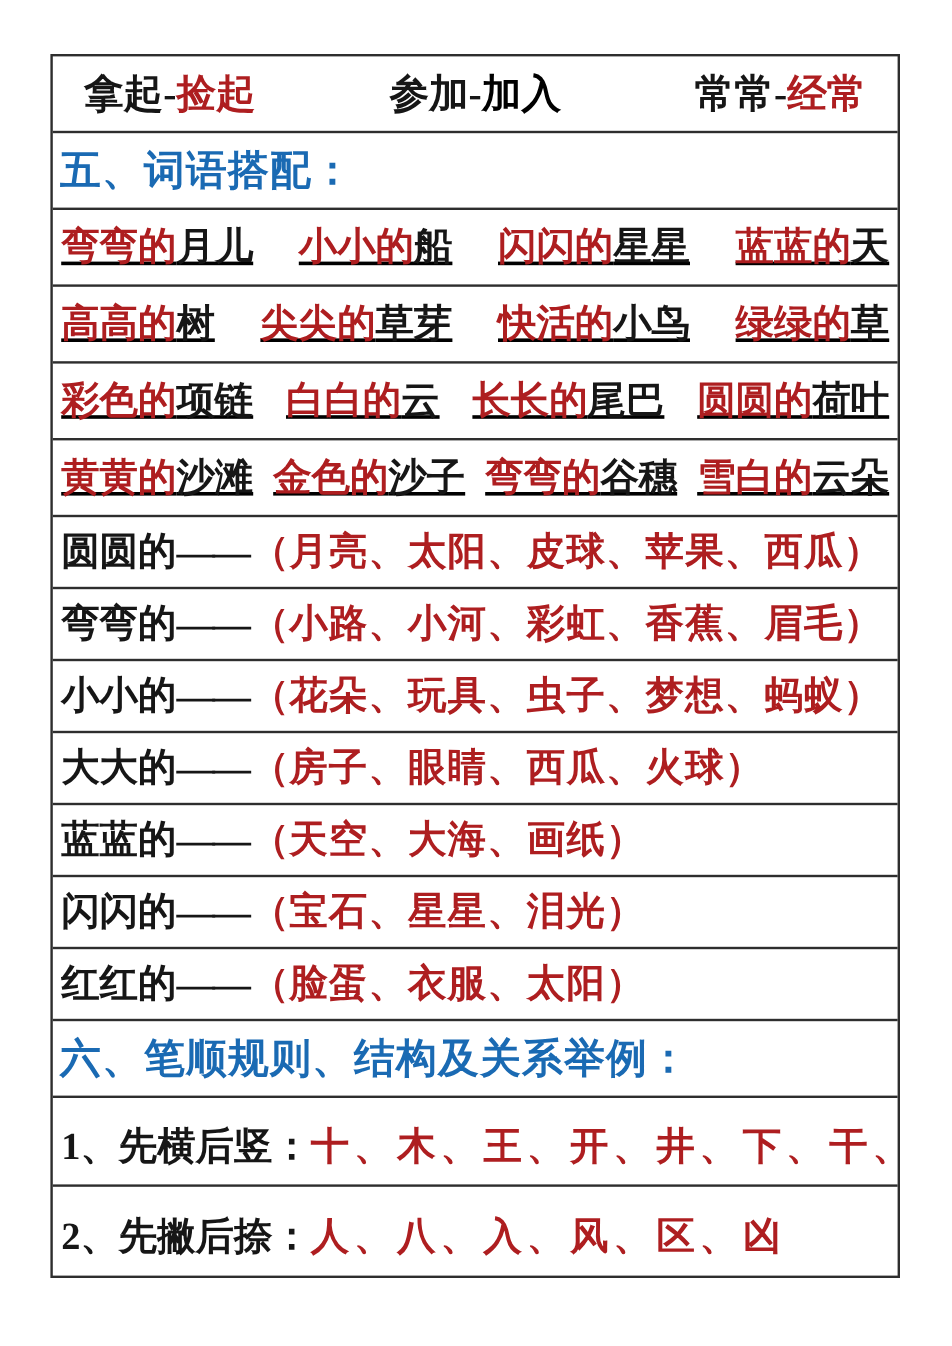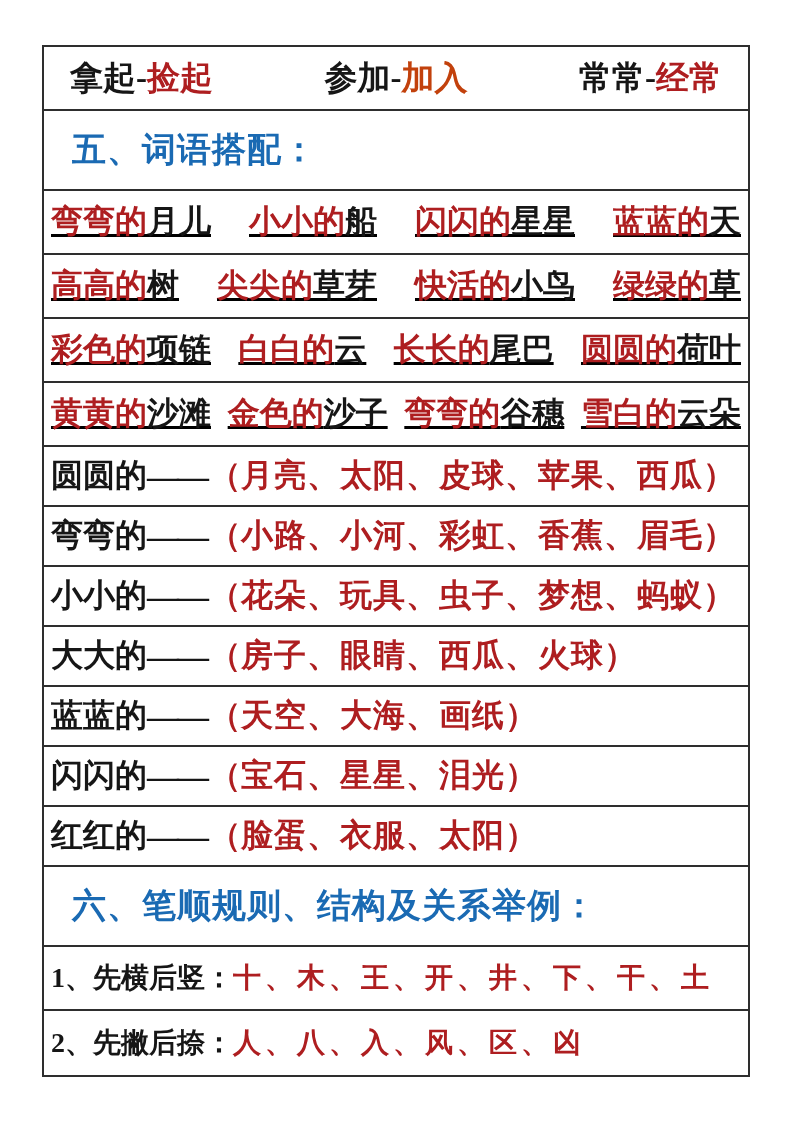--- a/index.html
+++ b/index.html
@@ -39,22 +39,22 @@
   }
   .row:last-child { border-bottom: none; }
 
   .row.pairs {
     height: 64px;
     justify-content: space-between;
     padding: 0 26px;
     font-size: 33px;
   }
   .row.header {
-    height: 80px;
-    padding: 0 28px;
+    height: 64px;
+    padding: 0 6px;
   }
   .header-text {
     color: var(--blue);
     font-size: 34px;
     letter-spacing: 1px;
   }
   .row.phrases {
     height: 64px;
     justify-content: space-between;
     padding: 0 7px;
@@ -62,36 +62,37 @@
     text-decoration: underline;
   }
   .row.fill {
     height: 60px;
     padding: 0 7px;
     font-size: 32px;
   }
   .row.rule {
     height: 64px;
     padding: 0 7px;
-    font-size: 28px;
+    font-size: 32px;
+    margin-top: 10px;
   }
   .black { color: var(--black); }
   .red   { color: var(--red); }
   .rule-chars { letter-spacing: 4px; }
   .fill-items { letter-spacing: 1px; font-family: Liberation Serif, serif; }
   .dash { letter-spacing: -2px; margin-right: 2px; }
 </style>
 </head>
 <body>
 
 <div class="sheet">
   <div class="table" id="table">
       <div class="row pairs">
         <span class="pair-item"><span class="black">拿起-</span><span class="red">捡起</span></span>
-        <span class="pair-item"><span class="black">参加-</span><span class="red" style="color: #c2410c;">加入</span></span>
+        <span class="pair-item"><span class="black">参加-</span><span class="red" style="color: #000000;">加入</span></span>
         <span class="pair-item"><span class="black">常常-</span><span class="red">经常</span></span>
       </div>
       <div class="row header">
         <span class="header-text">五、词语搭配：</span>
       </div>
       <div class="row phrases">
         <span class="phrase"><span class="red">弯弯的</span><span class="black">月儿</span></span>
         <span class="phrase"><span class="red">小小的</span><span class="black">船</span></span>
         <span class="phrase"><span class="red">闪闪的</span><span class="black">星星</span></span>
         <span class="phrase"><span class="red">蓝蓝的</span><span class="black">天</span></span>

